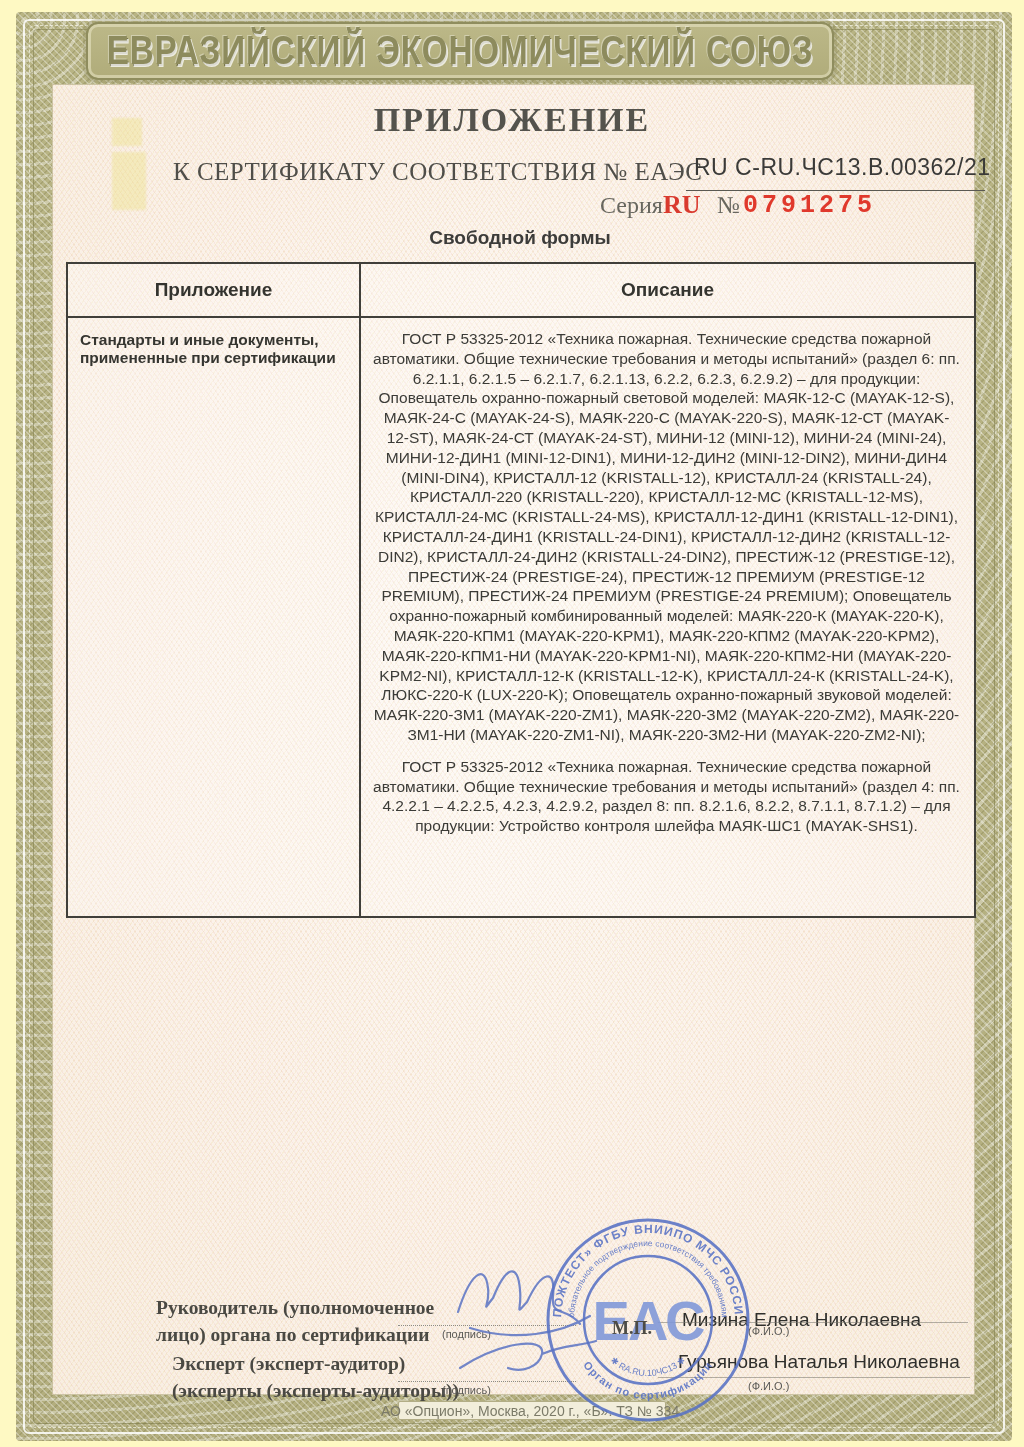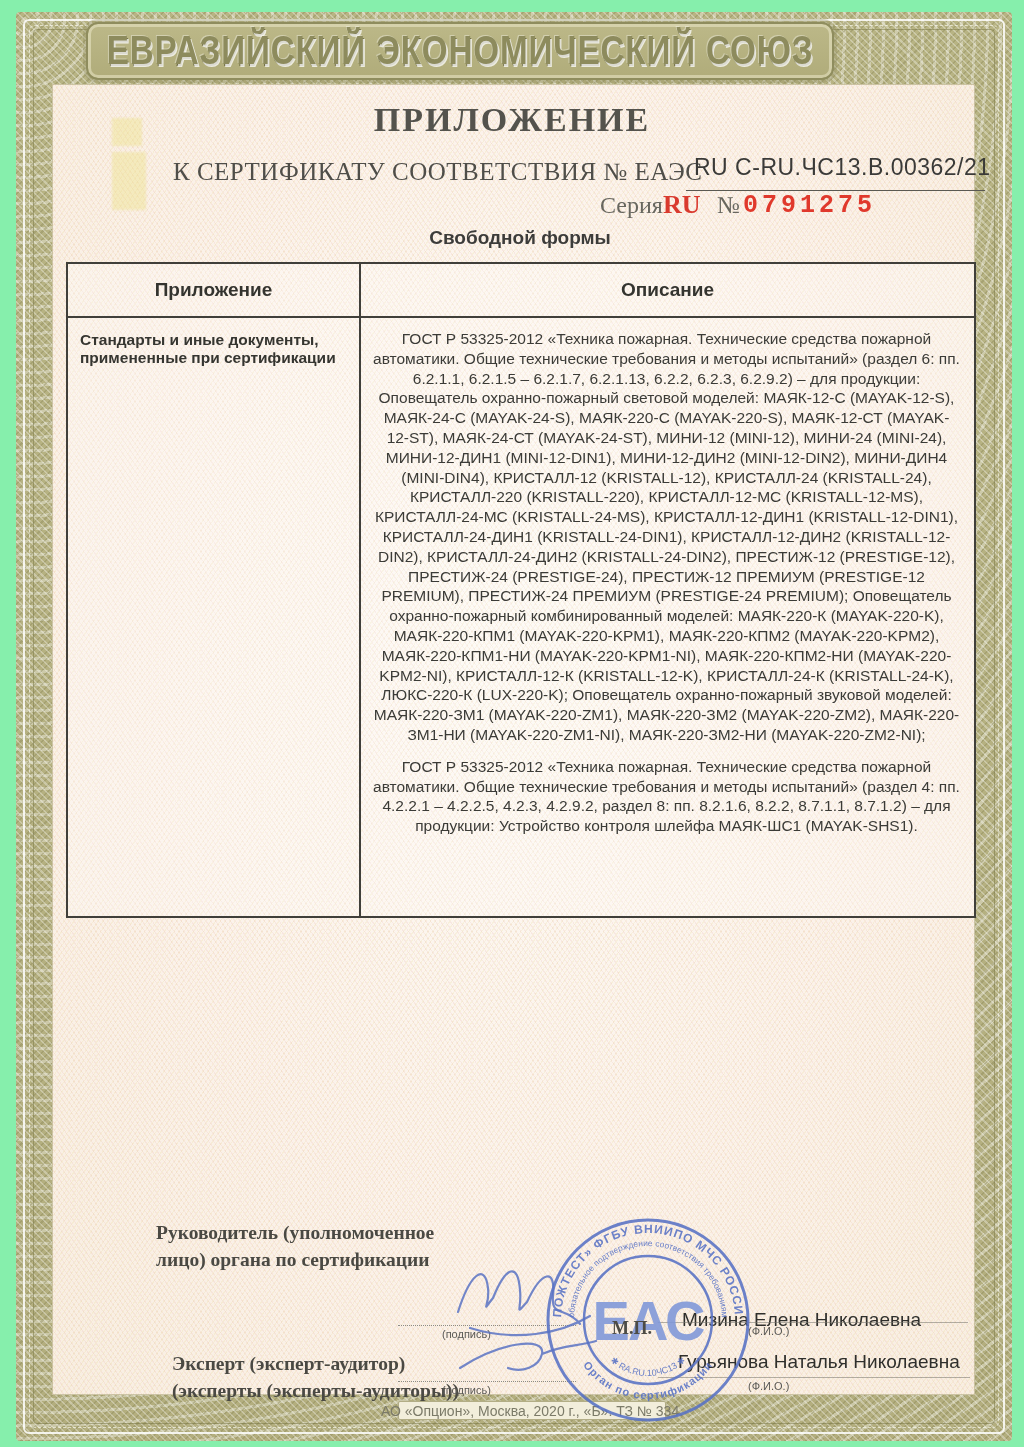--- a/index.html
+++ b/index.html
@@ -1,16 +1,16 @@
 <!DOCTYPE html>
 <html lang="ru"><head>
 <meta charset="utf-8">
 <style>
   html,body{margin:0;padding:0;background:#e8e8e8;}
-  .page{position:relative;width:1024px;height:1447px;background:#86efac;overflow:hidden;
+  .page{position:relative;width:1024px;height:1447px;background:#fef9c3;overflow:hidden;
         font-family:"Liberation Sans",sans-serif;}
   
   .frame{position:absolute;left:16px;right:12px;top:12px;bottom:6px;border-radius:4px;
     background:
       repeating-linear-gradient(45deg, rgba(255,255,255,.30) 0 1.5px, rgba(255,255,255,0) 1.5px 5px),
       repeating-linear-gradient(-45deg, rgba(122,119,72,.28) 0 1.5px, rgba(0,0,0,0) 1.5px 5px),
       repeating-radial-gradient(circle at 8px 8px, rgba(255,255,255,.32) 0 3px, rgba(255,255,255,0) 3px 13px),
       linear-gradient(#b8b484,#b3ae7e);}
   .frame-line1{position:absolute;inset:7px;border:2px solid rgba(255,255,255,.85);border-radius:6px;}
   .frame-line2{position:absolute;inset:13px;border:1px dashed rgba(250,250,240,.65);border-radius:6px;}
@@ -109,21 +109,21 @@
     </div>
     <div class="t-row">
       <div class="t-cell-left t-col-divider">Стандарты и иные документы, примененные при сертификации</div>
       <div class="t-cell-right">
         <p>ГОСТ Р 53325-2012 «Техника пожарная. Технические средства пожарной автоматики. Общие технические требования и методы испытаний» (раздел 6: пп. 6.2.1.1, 6.2.1.5 – 6.2.1.7, 6.2.1.13, 6.2.2, 6.2.3, 6.2.9.2) – для продукции: Оповещатель охранно-пожарный световой моделей: МАЯК-12-С (MAYAK-12-S), МАЯК-24-С (MAYAK-24-S), МАЯК-220-С (MAYAK-220-S), МАЯК-12-СТ (MAYAK-12-ST), МАЯК-24-СТ (MAYAK-24-ST), МИНИ-12 (MINI-12), МИНИ-24 (MINI-24), МИНИ-12-ДИН1 (MINI-12-DIN1), МИНИ-12-ДИН2 (MINI-12-DIN2), МИНИ-ДИН4 (MINI-DIN4), КРИСТАЛЛ-12 (KRISTALL-12), КРИСТАЛЛ-24 (KRISTALL-24), КРИСТАЛЛ-220 (KRISTALL-220), КРИСТАЛЛ-12-МС (KRISTALL-12-MS), КРИСТАЛЛ-24-МС (KRISTALL-24-MS), КРИСТАЛЛ-12-ДИН1 (KRISTALL-12-DIN1), КРИСТАЛЛ-24-ДИН1 (KRISTALL-24-DIN1), КРИСТАЛЛ-12-ДИН2 (KRISTALL-12-DIN2), КРИСТАЛЛ-24-ДИН2 (KRISTALL-24-DIN2), ПРЕСТИЖ-12 (PRESTIGE-12), ПРЕСТИЖ-24 (PRESTIGE-24), ПРЕСТИЖ-12 ПРЕМИУМ (PRESTIGE-12 PREMIUM), ПРЕСТИЖ-24 ПРЕМИУМ (PRESTIGE-24 PREMIUM); Оповещатель охранно-пожарный комбинированный моделей: МАЯК-220-К (MAYAK-220-K), МАЯК-220-КПМ1 (MAYAK-220-KPM1), МАЯК-220-КПМ2 (MAYAK-220-KPM2), МАЯК-220-КПМ1-НИ (MAYAK-220-KPM1-NI), МАЯК-220-КПМ2-НИ (MAYAK-220-KPM2-NI), КРИСТАЛЛ-12-К (KRISTALL-12-K), КРИСТАЛЛ-24-К (KRISTALL-24-K), ЛЮКС-220-К (LUX-220-K); Оповещатель охранно-пожарный звуковой моделей: МАЯК-220-ЗМ1 (MAYAK-220-ZM1), МАЯК-220-ЗМ2 (MAYAK-220-ZM2), МАЯК-220-ЗМ1-НИ (MAYAK-220-ZM1-NI), МАЯК-220-ЗМ2-НИ (MAYAK-220-ZM2-NI);</p>
         <p>ГОСТ Р 53325-2012 «Техника пожарная. Технические средства пожарной автоматики. Общие технические требования и методы испытаний» (раздел 4: пп. 4.2.2.1 – 4.2.2.5, 4.2.3, 4.2.9.2, раздел 8: пп. 8.2.1.6, 8.2.2, 8.7.1.1, 8.7.1.2) – для продукции: Устройство контроля шлейфа МАЯК-ШС1 (MAYAK-SHS1).</p>
       </div>
     </div>
   </div>
 
-  <div class="sig-label" style="left:156px;top:1219px;">Руководитель (уполномоченное лицо) органа по сертификации</div>
+  <div class="sig-label" style="left:156px;top:1294px;">Руководитель (уполномоченное лицо) органа по сертификации</div>
   <div class="sig-line" style="left:398px;top:1325px;width:178px;"></div>
   <div class="sig-caption" style="left:442px;top:1328px;">(подпись)</div>
 
   <div class="sig-label" style="left:156px;top:1350px;margin-left:16px;">Эксперт (эксперт-аудитор) (эксперты (эксперты-аудиторы))</div>
   <div class="sig-line" style="left:398px;top:1381px;width:178px;"></div>
   <div class="sig-caption" style="left:442px;top:1384px;">(подпись)</div>
 
   <div class="fio-name" style="left:682px;top:1297px;margin-top:12px;">Мизина Елена Николаевна</div>
   <div class="name-line" style="left:658px;top:1322px;width:310px;"></div>
   <div class="sig-caption" style="left:748px;top:1325px;">(Ф.И.О.)</div>

